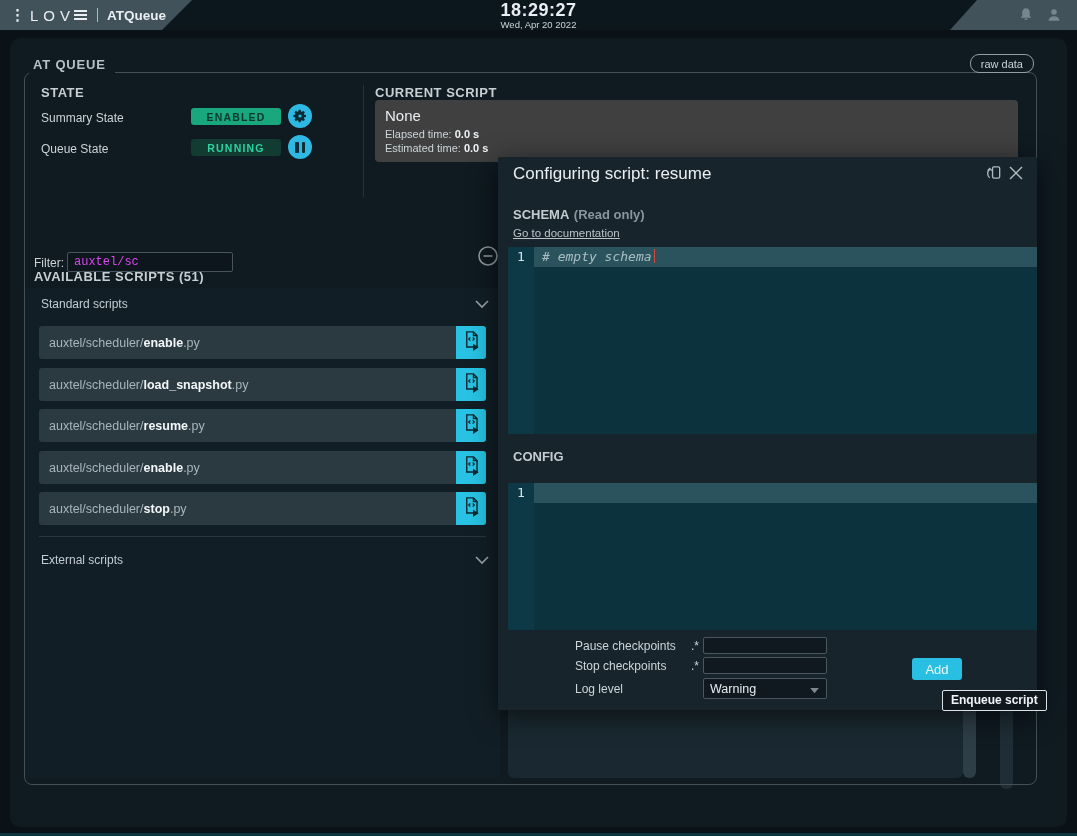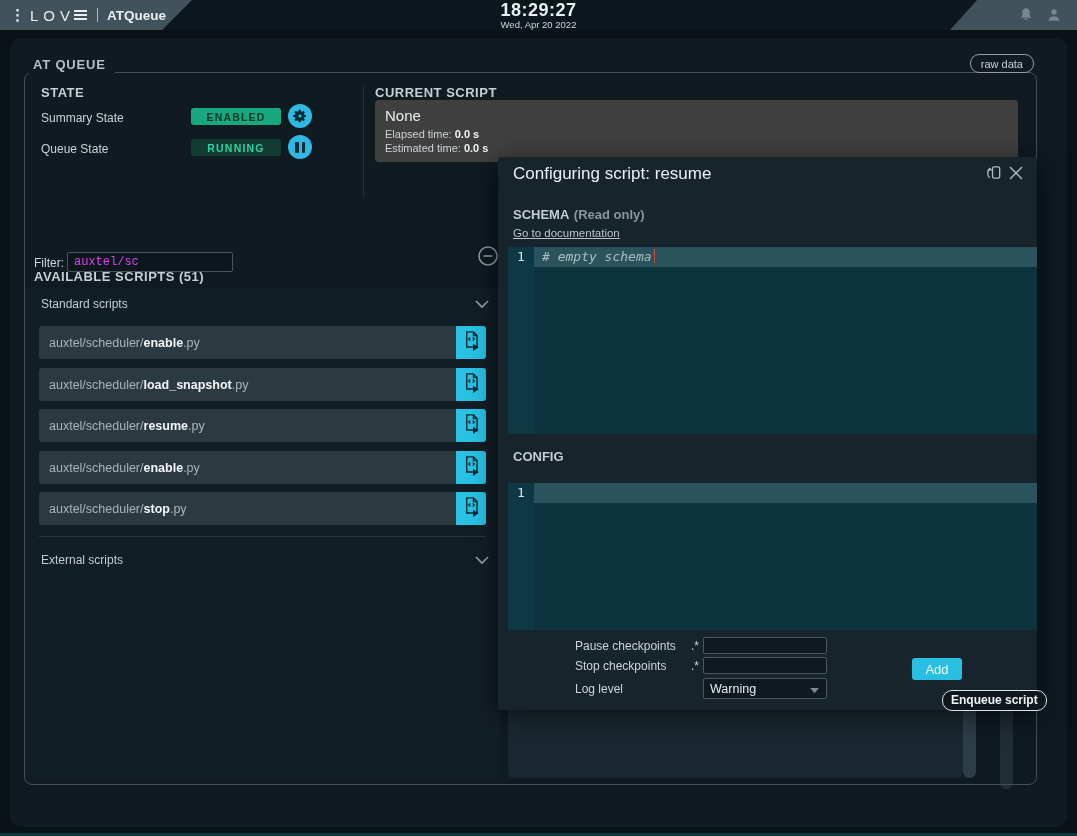--- a/index.html
+++ b/index.html
@@ -107,21 +107,21 @@
   .f-hint { position:absolute; font-size:12px; color:#ccd5d9; }
   .ck-input { position:absolute; width:124px; height:17px; background:#10191f; border:1px solid #4a575e;
               border-radius:2px; color:#dfe6e9; font-size:12px; font-family:inherit; padding:0 5px; }
   .sel { position:absolute; width:124px; height:21px; background:#10191f; border:1px solid #4a575e; border-radius:2px;
          display:flex; align-items:center; justify-content:space-between; padding:0 6px; cursor:pointer; }
   .sel-val { font-size:12.5px; color:#e6ecef; }
   .sel-chev { color:#7c898f; }
   .add-btn { position:absolute; left:414px; top:501px; width:50px; height:22px; background:#29bfe2; border:none;
              border-radius:3px; color:#eef8fb; font-size:13px; font-family:inherit; cursor:pointer; }
   .tooltip { left:942px; top:690px; height:21px; padding:0 8px; background:#10171d; border:1px solid #dbe3e7;
-             border-radius:10px; color:#eef3f6; font-size:12px; font-weight:bold; line-height:19px; z-index:12; }
+             border-radius:2px; color:#eef3f6; font-size:12px; font-weight:bold; line-height:19px; z-index:12; }
   .bottom-strip { left:0; bottom:0; width:1077px; height:3px; background:#0f3540; z-index:5; }
 </style>
 </head>
 <body>
 
 <header class="abs topbar">
   <div class="chip-left">
     <span class="kebab">⋮</span>
     <span class="logo">
       <span class="logo-lov">LOV</span>

